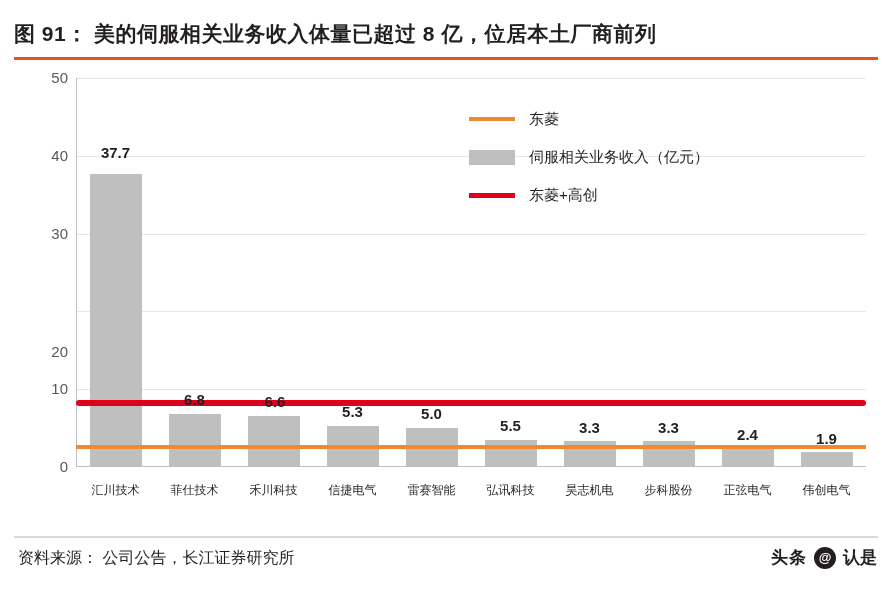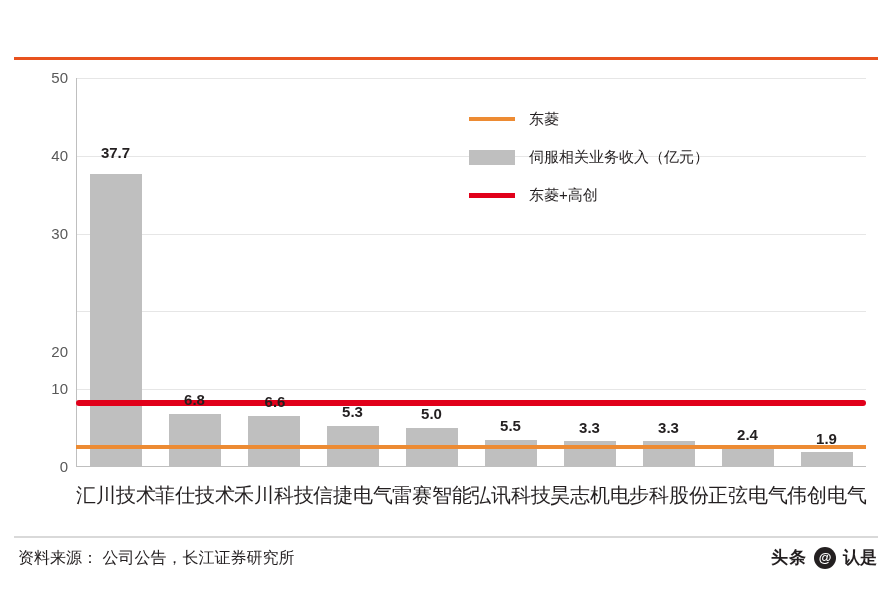--- a/index.html
+++ b/index.html
@@ -68,21 +68,21 @@
     position:absolute;left:62px;top:8px;width:790px;height:389px;
   }
   .bar{
     position:absolute;bottom:0;background:#bfbfbf;
   }
   .bar-label{
     position:absolute;font-size:15px;font-weight:bold;color:#231f20;text-align:center;
     white-space:nowrap;
   }
   .cat-label{
-    position:absolute;top:404px;font-size:20px;color:#231f20;text-align:center;white-space:nowrap;
+    position:absolute;top:404px;font-size:12px;color:#231f20;text-align:center;white-space:nowrap;
   }
 
   
   .refline{
     position:absolute;left:0;width:790px;
   }
   .refline.orange{height:4px;background:#ed8b33;}
   .refline.red{height:6px;background:#e1001a;border-radius:3px;}
 
   
@@ -95,20 +95,23 @@
   .swatch-bar{width:46px;height:15px;background:#bfbfbf;margin-right:14px;flex:none;}
   .swatch-line-orange{width:46px;height:4px;background:#ed8b33;margin-right:14px;flex:none;}
   .swatch-line-red{width:46px;height:5px;background:#e1001a;margin-right:14px;flex:none;}
   .legend-text{font-size:15px;color:#231f20;white-space:nowrap;}
 </style>
 </head>
 <body>
 
 <div class="page">
 
+  <div class="title-bar">
+    <span class="title-text">图 91： 美的伺服相关业务收入体量已超过 8 亿，位居本土厂商前列</span>
+  </div>
   <div class="title-rule"></div>
 
   <div class="chart">
 
     <div class="ytick-wrap">
       <div class="ytick" style="top:8px;">50</div>
       <div class="ytick" style="top:85.8px;">40</div>
       <div class="ytick" style="top:163.6px;">30</div>
       <div class="ytick" style="top:250px;margin-top:32px;">20</div>
       <div class="ytick" style="top:319.2px;">10</div>

